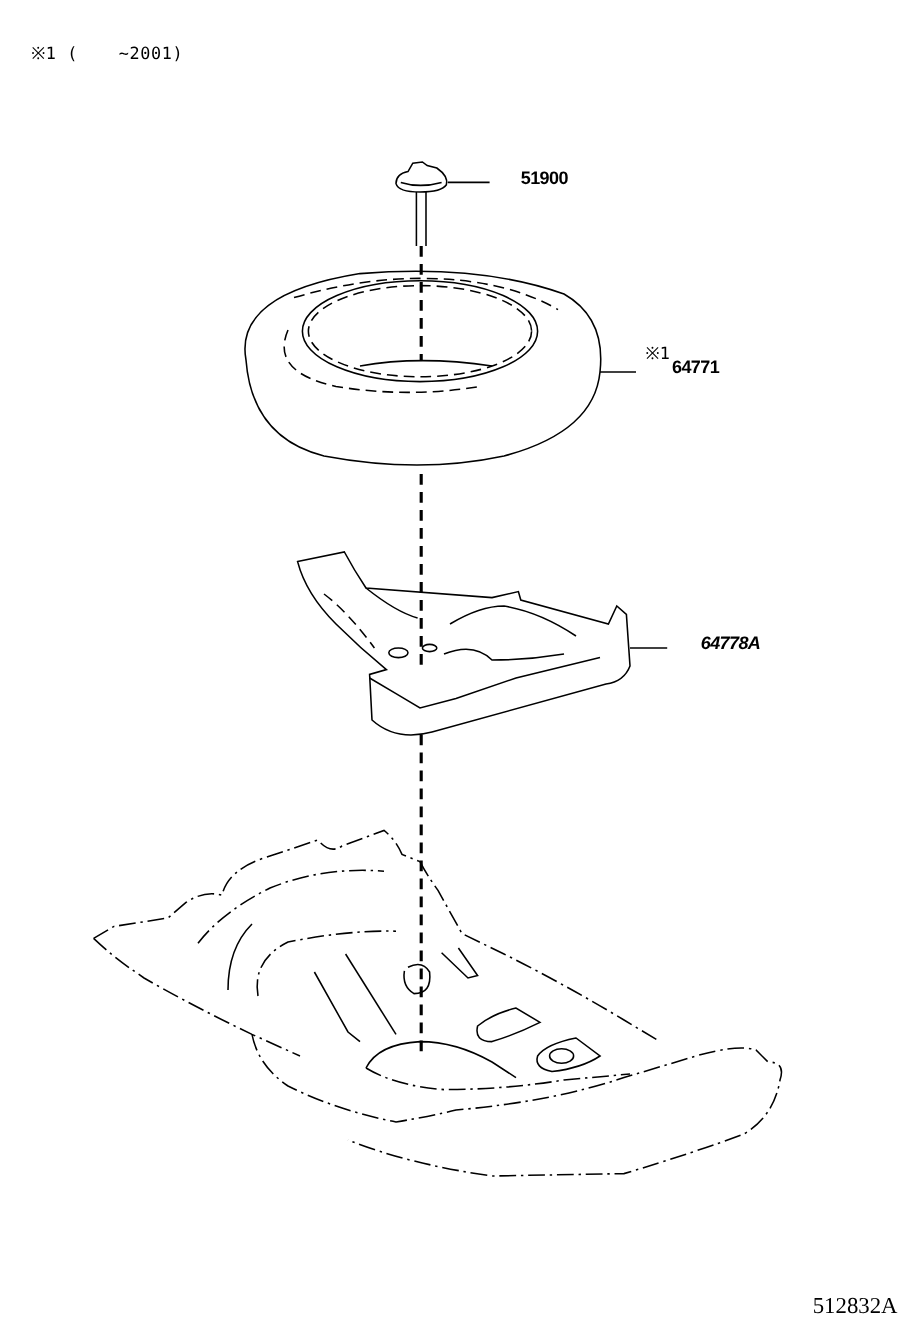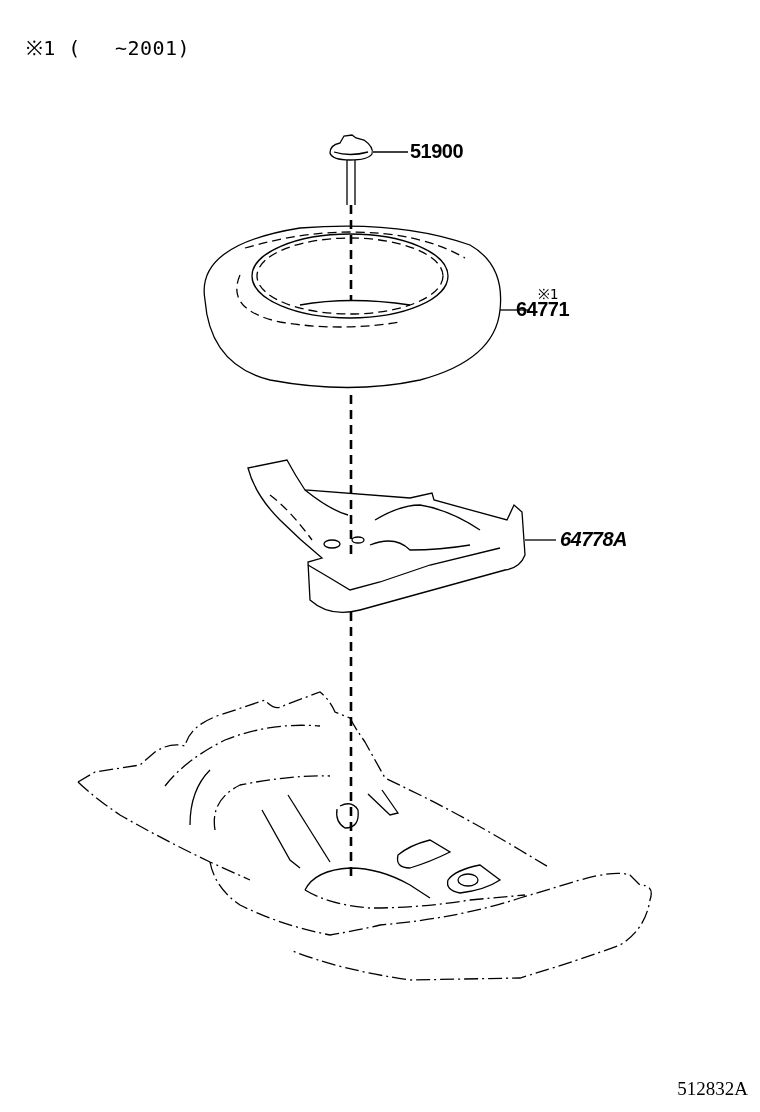--- a/index.html
+++ b/index.html
@@ -1,22 +1,22 @@
 <!DOCTYPE html>
 <html><head>
   <meta charset="utf-8">
   <style>
     html, body { margin: 0; padding: 0; background: #ffffff; }
     body { width: 760px; height: 1112px; position: relative; overflow: hidden;
            font-family: "Liberation Sans", sans-serif; color: #000; }
-    .note { position: absolute; left: 26px; top: 34px; font-size: 20px;
+    .note { position: absolute; left: 26px; top: 34px; font-size: 14px;
             font-family: "DejaVu Sans Mono", monospace; letter-spacing: 0.5px; }
     .note .gap { display: inline-block; width: 34px; }
     .part-label { position: absolute; font-family: "Liberation Sans", sans-serif;
-                  font-weight: bold; font-size: 20px; letter-spacing: -0.5px; cursor: pointer; }
+                  font-weight: bold; font-size: 15px; letter-spacing: -0.5px; cursor: pointer; margin-left: 24px; }
     .ref-mark { position: absolute; font-size: 14px; font-family: "DejaVu Sans Mono", monospace; }
     .diagram-code { position: absolute; right: 12px; bottom: 12px; font-size: 19px;
                     font-family: Liberation Serif, serif; }
     svg.art { position: absolute; left: 0; top: 0; }
     svg.art path, svg.art line, svg.art ellipse, svg.art polyline { fill: none; stroke: #000; stroke-width: 1.3; }
     .dash { stroke-dasharray: 9 5; }
     .dashdot { stroke-dasharray: 14 4 2 4; }
     .axis { stroke-width: 2.6 !important; stroke-dasharray: 9 6; }
   </style>
 </head>
@@ -78,16 +78,16 @@
     <path d="M305,890 Q315,870 350,868 Q380,868 410,885 L430,898"></path>
     <path class="dashdot" d="M305,890 Q330,905 370,908 Q420,908 470,900 L525,895"></path>
     <path d="M398,855 Q410,845 430,840 L450,852 Q430,862 410,868 Q395,868 398,855 Z"></path>
     <path d="M448,880 Q455,870 480,865 L500,880 Q485,890 460,893 Q445,890 448,880 Z"></path>
     <ellipse cx="468" cy="880" rx="10" ry="6"></ellipse>
   </g>
 </svg>
 
 <div class="part-label" style="left:410px; top:140px;">51900</div>
 <div class="ref-mark" style="left:538px; top:284px;">※1</div>
-<div class="part-label" style="left:516px; top:298px;">64771</div>
+<div class="part-label" style="left:536px; top:298px;">64771</div>
 <div class="part-label" style="left:560px; top:528px;font-style:italic;">64778A</div>
 
 <div class="diagram-code">512832A</div>
 
 </body></html>

